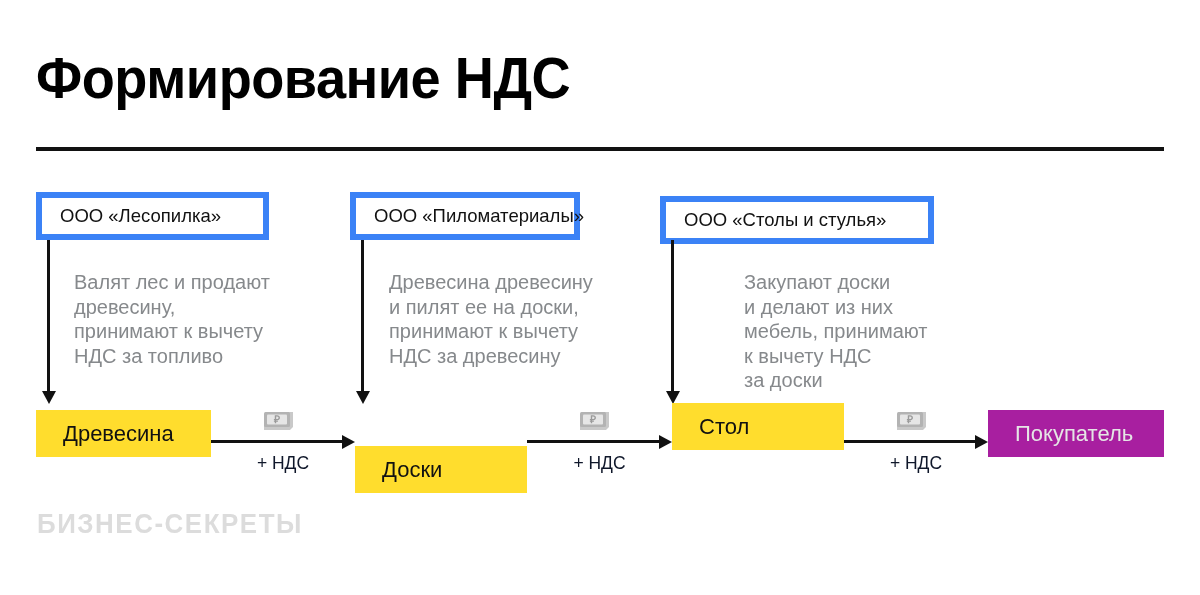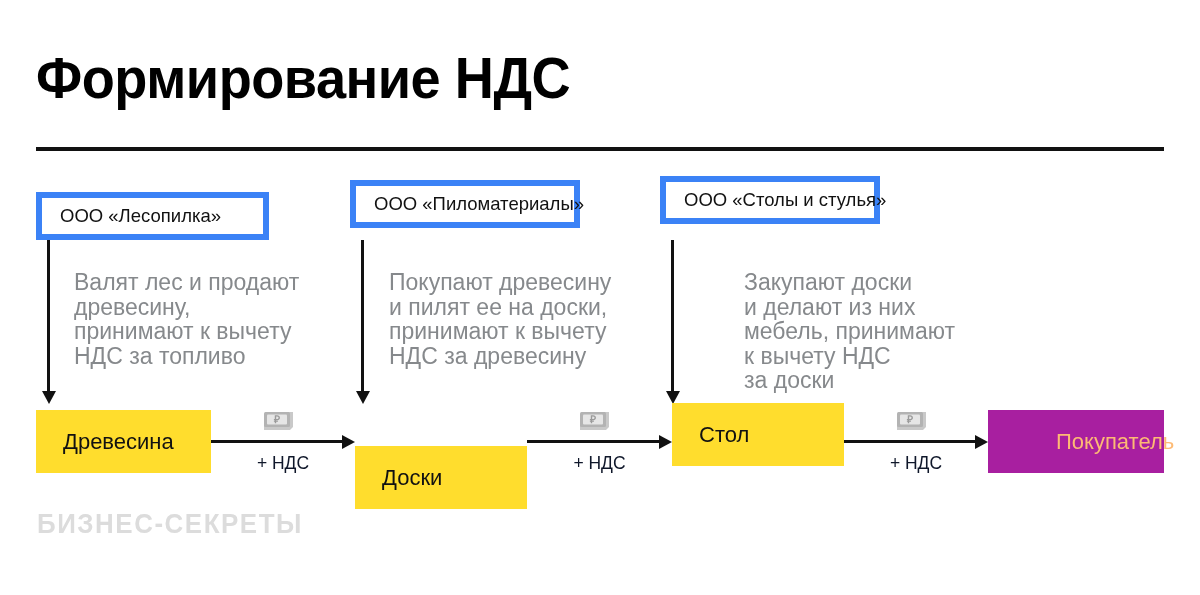--- a/index.html
+++ b/index.html
@@ -59,27 +59,27 @@
     padding-left: 18px;
     height: 48px;
   }
   .company-box .label {
     font-size: 18.5px;
     line-height: 22px;
     color: #111111;
     white-space: nowrap;
   }
   #company-0 { left: 36px;  top: 192px; width: 233px; }
-  #company-1 { left: 350px; top: 180px; width: 230px; }
-  #company-2 { left: 660px; top: 176px; width: 220px; }
+  #company-1 { left: 350px; top: 192px; width: 230px; }
+  #company-2 { left: 660px; top: 196px; width: 274px; }
 
   
   .desc {
     position: absolute;
-    font-size: 23px;
+    font-size: 20px;
     line-height: 24.5px;
     color: #86898c;
     white-space: pre-line;
   }
   #desc-0 { left: 74px;  top: 270px; width: 250px; }
   #desc-1 { left: 389px; top: 270px; width: 250px; }
   #desc-2 { left: 704px; top: 270px; width: 250px; margin-left: 40px; }
 
   
   .v-connector {
@@ -104,34 +104,34 @@
   #vconn-0 { left: 41px;  top: 240px; height: 164px; }
   #vconn-1 { left: 355px; top: 240px; height: 164px; }
   #vconn-2 { left: 665px; top: 240px; height: 164px; }
   #vconn-0 .stem, #vconn-1 .stem, #vconn-2 .stem { height: 152px; }
   #vconn-0 .head, #vconn-1 .head, #vconn-2 .head { top: 151px; }
 
   
   .flow-box {
     position: absolute;
     box-sizing: border-box;
-    height: 63px;
+    height: 47px;
     display: flex;
     align-items: center;
     padding-left: 27px;
   }
   .flow-box .label {
     font-size: 22px;
     line-height: 26px;
     white-space: nowrap;
   }
   .flow-box.yellow { background: #ffdd2d; }
   .flow-box.yellow .label { color: #111111; }
   .flow-box.purple { background: #a81fa0; }
-  .flow-box.purple .label { color: #fdba74; margin-left: 41px; }
+  .flow-box.purple .label { color: #e5e5e5; }
   #flow-0 { left: 36px;  top: 410px; width: 175px; }
   #flow-1 { left: 355px; top: 410px; width: 172px; margin-top: 36px; }
   #flow-2 { left: 672px; top: 403px; width: 172px; }
   #flow-3 { left: 988px; top: 410px; width: 176px; }
 
   
   .h-arrow {
     position: absolute;
     height: 14px;
     top: 434px;
@@ -216,21 +216,21 @@
     <span class="label">ООО «Пиломатериалы»</span>
   </div>
   <div class="company-box" id="company-2">
     <span class="label">ООО «Столы и стулья»</span>
   </div>
 
   <div class="desc" id="desc-0">Валят лес и продают
 древесину,
 принимают к вычету
 НДС за топливо</div>
-  <div class="desc" id="desc-1">Покупают древесину
+  <div class="desc" id="desc-1">Древесина древесину
 и пилят ее на доски,
 принимают к вычету
 НДС за древесину</div>
   <div class="desc" id="desc-2">Закупают доски
 и делают из них
 мебель, принимают
 к вычету НДС
 за доски</div>
 
   <div class="v-connector" id="vconn-0">

